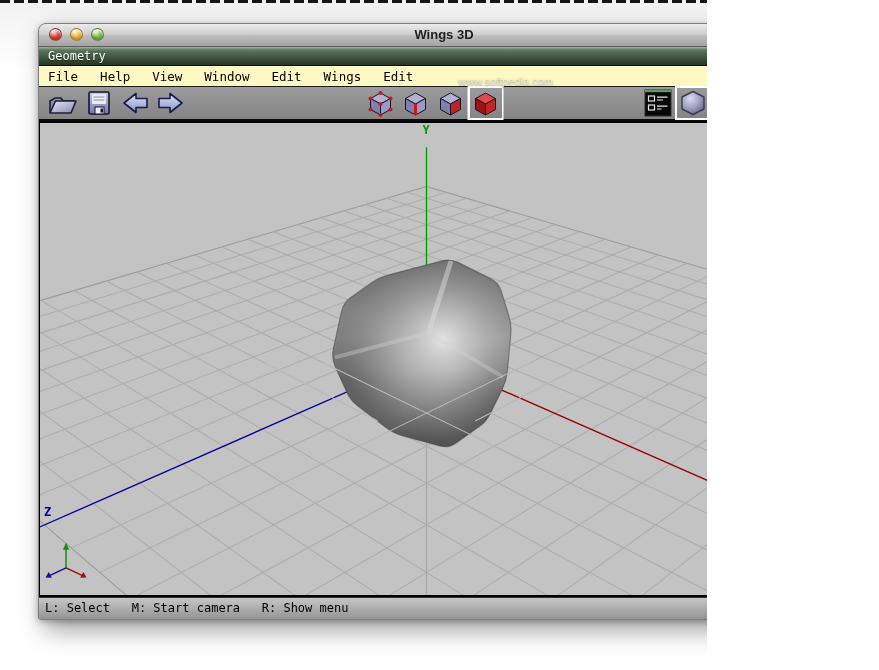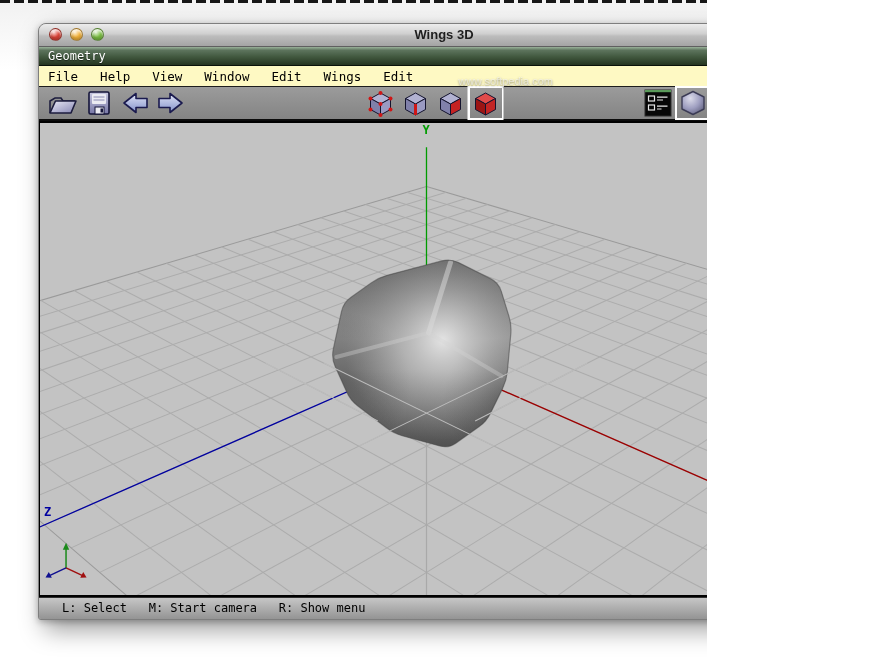--- a/index.html
+++ b/index.html
@@ -35,21 +35,21 @@
   .tool-group{position:absolute;top:1px;height:30px;display:flex;gap:3px;align-items:center;}
   .tool-group.left{left:8px;gap:4px;}
   .tool-group.center{left:50%;transform:translateX(-50%);}
   .tool-group.right{right:13px;}
   .tool{width:32px;height:30px;display:flex;align-items:center;justify-content:center;}
   .tool.selected{box-shadow:0 0 0 2px #fff;}
   .viewport{flex:1;position:relative;border:solid #000;border-width:2px 2px 2px 1px;min-height:0;}
   .viewport svg{display:block;width:100%;height:100%;}
   .status-bar{height:21px;flex:0 0 21px;border-top:1px solid #2e2e2e;
         background:linear-gradient(#c6c6c6,#949494);
-        font-size:12px;line-height:21px;color:#000;padding-left:23px;white-space:pre;}
+        font-size:12px;line-height:21px;color:#000;padding-left:6px;white-space:pre;}
   .right-strip{flex:0 0 21px;border-left:1px solid #141414;position:relative;
         background:linear-gradient(90deg,#dcdcdc,#bcbcbc);}
   .grow-box{position:absolute;left:0;bottom:0;width:100%;height:22px;
         border-top:1px solid #909090;
         background:repeating-linear-gradient(135deg,#c9c9c9 0 3px,#8d8d8d 3px 4px,#ececec 4px 5px);}
   .watermark{position:absolute;left:313px;top:78px;width:240px;text-align:center;
         z-index:6;pointer-events:none;}
   .wm-title{font:bold 29px/30px "Liberation Serif",serif;letter-spacing:1px;
         color:rgba(255,255,255,.46);text-shadow:0 1px 3px rgba(50,50,50,.5);}
   .wm-title sup{font-size:10px;color:rgba(255,255,255,.5);}

